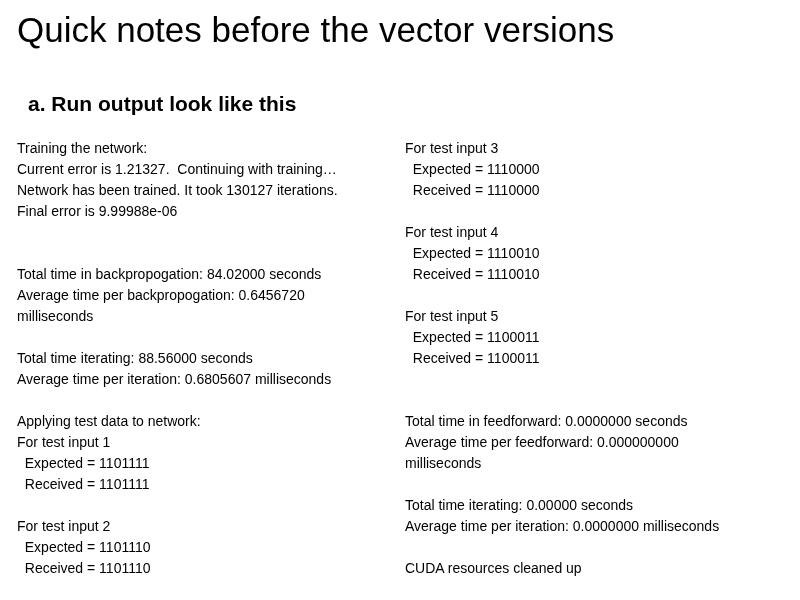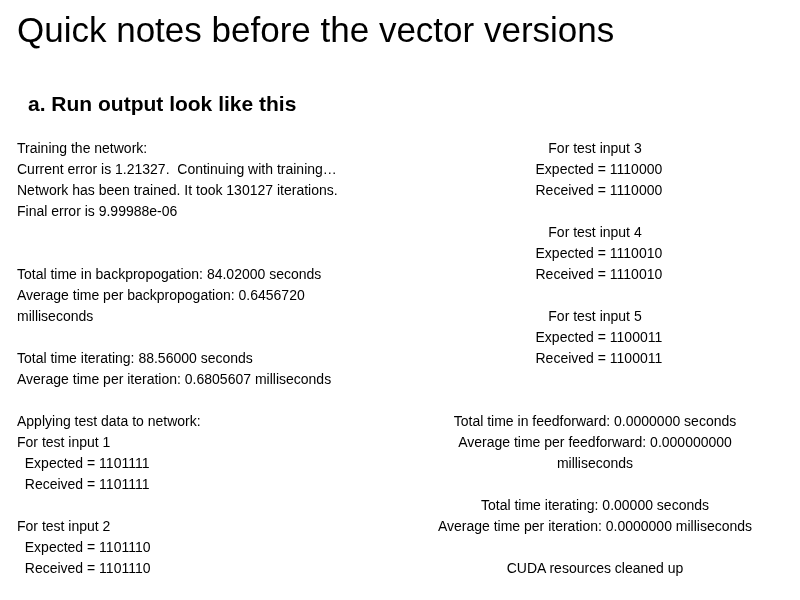--- a/index.html
+++ b/index.html
@@ -33,21 +33,21 @@
     font-size: 21px;
     font-weight: 700;
   }
   .col {
     position: absolute;
     font-size: 14px;
     line-height: 21px;
     white-space: pre;
   }
   .col1 { left: 17px; top: 138px; width: 390px; }
-  .col2 { left: 405px; top: 138px; width: 380px; text-align: center; }
+  .col2 { left: 405px; top: 138px; width: 380px; }
 </style>
 </head>
 <body>
 
 <div class="slide">
   <div class="title">Quick notes before the vector versions</div>
   <div class="subhead">a. Run output look like this</div>
   <div class="col col1">Training the network:
 Current error is 1.21327.  Continuing with training…
 Network has been trained. It took 130127 iterations.

